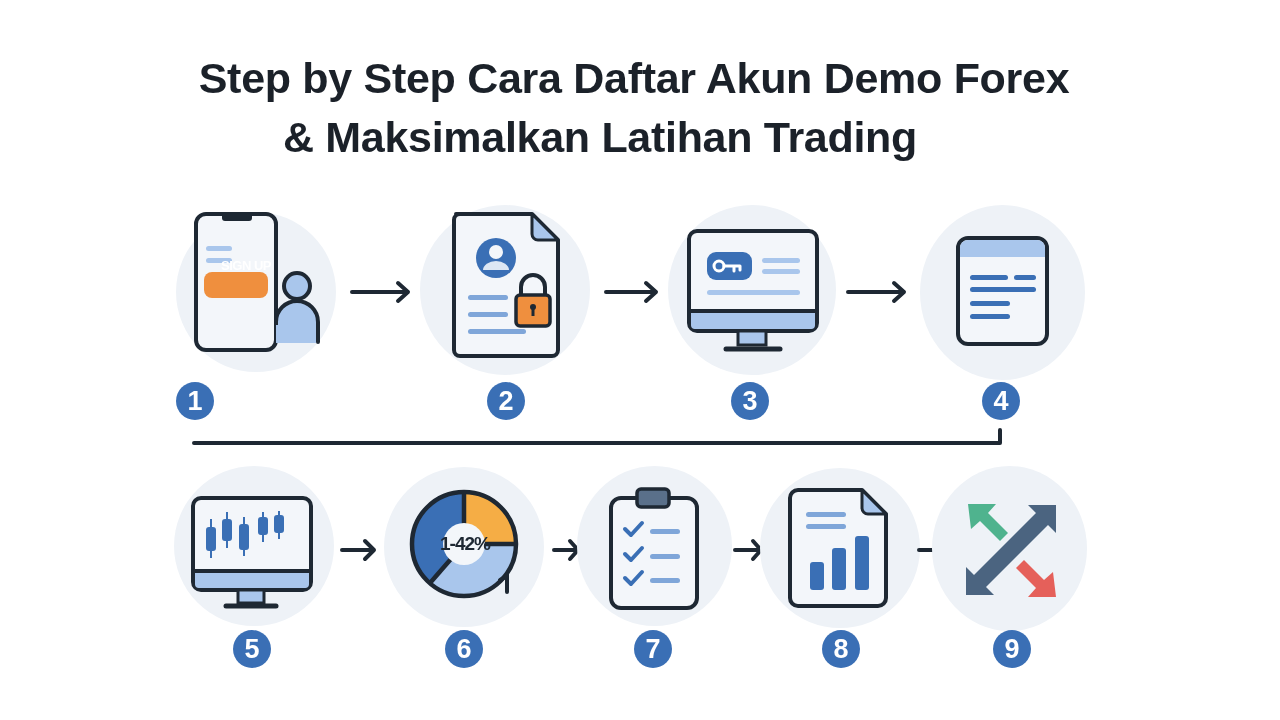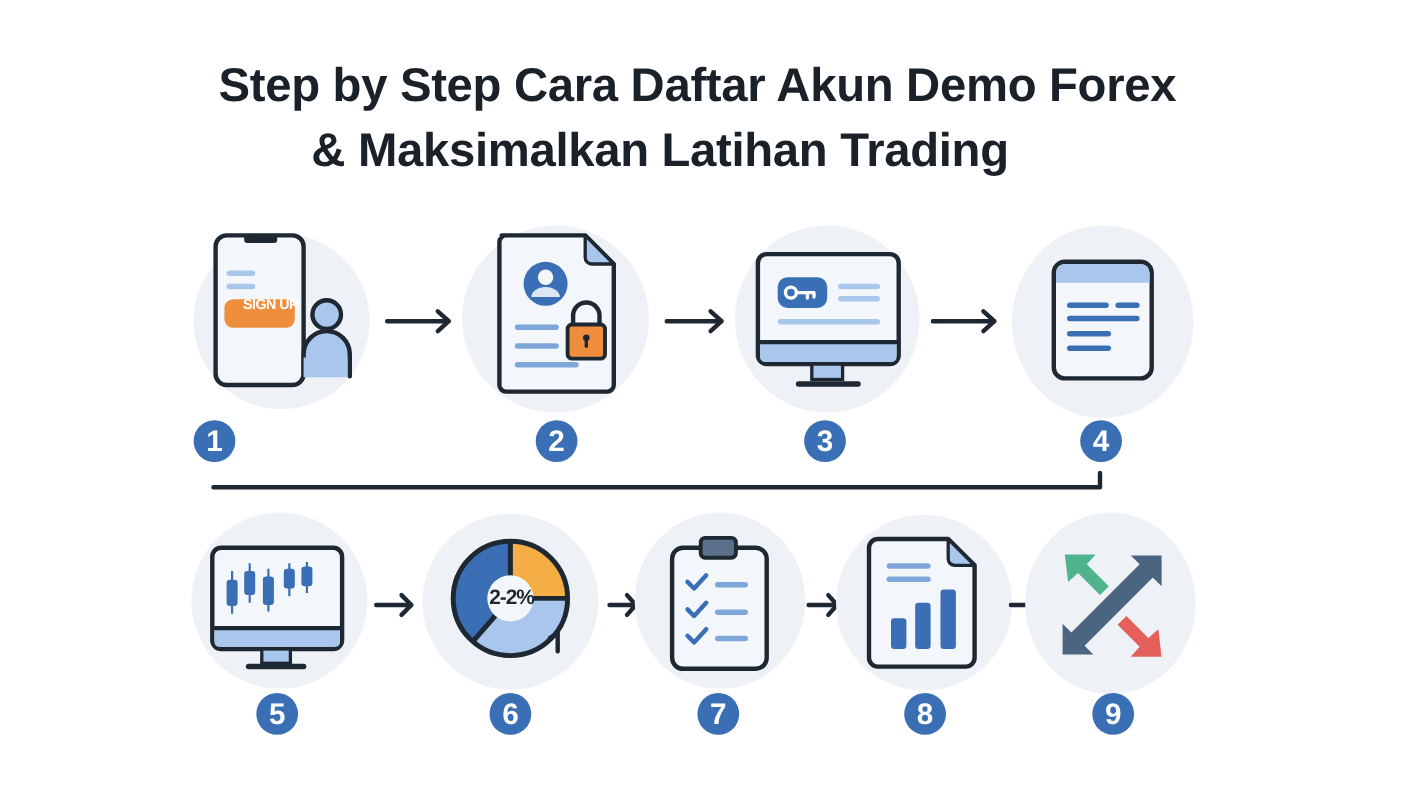--- a/index.html
+++ b/index.html
@@ -28,21 +28,21 @@
     <rect x="4" y="4" width="80" height="136" rx="10" fill="#f3f6fa" stroke="#1e2833" stroke-width="4"></rect>
     <rect x="30" y="3" width="30" height="8" rx="3" fill="#1e2833"></rect>
     <rect x="14" y="36" width="26" height="5" rx="2.5" fill="#a9c6ec"></rect>
     <rect x="14" y="48" width="26" height="5" rx="2.5" fill="#a9c6ec"></rect>
     <rect x="12" y="62" width="64" height="26" rx="8" fill="#ef8f3e"></rect>
     <circle cx="105" cy="76" r="13" fill="#a9c6ec" stroke="#1e2833" stroke-width="4"></circle>
     <path d="M84 130 V112 a21 21 0 0 1 42 0 V132" fill="#a9c6ec" stroke="#1e2833" stroke-width="4" stroke-linecap="round"></path>
     <rect x="84" y="115" width="40" height="18" fill="#a9c6ec"></rect>
   </svg>
 </div>
-<div style="position:absolute;left:204px;top:269px;width:84px;text-align:center;color:#fff;font-weight:700;font-size:13px;letter-spacing:-0.5px;">SIGN UP</div>
+<div style="position:absolute;left:204px;top:258px;width:84px;text-align:center;color:#fff;font-weight:700;font-size:13px;letter-spacing:-0.5px;">SIGN UP</div>
 <div class="badge" style="left:176px;top:382px;">1</div>
 
 <div class="arrow" style="left:350px;top:280px;">
   <svg width="62" height="24" viewBox="0 0 62 24">
       <path d="M2 12 H58 M48 3 L58 12 L48 21" fill="none" stroke="#1e2833" stroke-width="4" stroke-linecap="round" stroke-linejoin="round"></path>
     </svg>
 </div>
 
 <div class="bg-circle" style="left:420px;top:205px;width:170px;height:170px;"></div>
 <div class="icon" style="left:450px;top:210px;">
@@ -150,21 +150,21 @@
     <path d="M56 56 L56 4 A52 52 0 0 1 108 56 Z" fill="#f5ad45"></path>
     <path d="M56 56 L56 4 A52 52 0 0 0 22 95 Z" fill="#3a6fb5"></path>
     <circle cx="56" cy="56" r="52" fill="none" stroke="#1e2833" stroke-width="4.5"></circle>
     <line x1="56" y1="4" x2="56" y2="56" stroke="#1e2833" stroke-width="4.5"></line>
     <line x1="56" y1="56" x2="108" y2="56" stroke="#1e2833" stroke-width="4.5"></line>
     <line x1="56" y1="56" x2="22" y2="95" stroke="#1e2833" stroke-width="4.5"></line>
     <circle cx="56" cy="56" r="21" fill="#f3f6fa"></circle>
     <path d="M92 92 L99 88 V104" fill="none" stroke="#1e2833" stroke-width="4" stroke-linecap="round"></path>
   </svg>
 </div>
-<div style="position:absolute;left:434px;top:533px;width:62px;text-align:center;color:#1e2833;font-weight:700;font-size:19px;letter-spacing:-1px;">2-2%</div>
+<div style="position:absolute;left:434px;top:533px;width:62px;text-align:center;color:#1e2833;font-weight:700;font-size:19px;letter-spacing:-1px;">1-42%</div>
 <div class="badge" style="left:445px;top:630px;">6</div>
 
 <div class="arrow" style="left:552px;top:538px;">
   <svg width="30" height="24" viewBox="0 0 30 24">
       <path d="M2 12 H26 M18 3 L26 12 L18 21" fill="none" stroke="#1e2833" stroke-width="4" stroke-linecap="round" stroke-linejoin="round"></path>
     </svg>
 </div>
 
 <div class="bg-circle" style="left:577px;top:466px;width:155px;height:160px;"></div>
 <div class="icon" style="left:607px;top:486px;">

